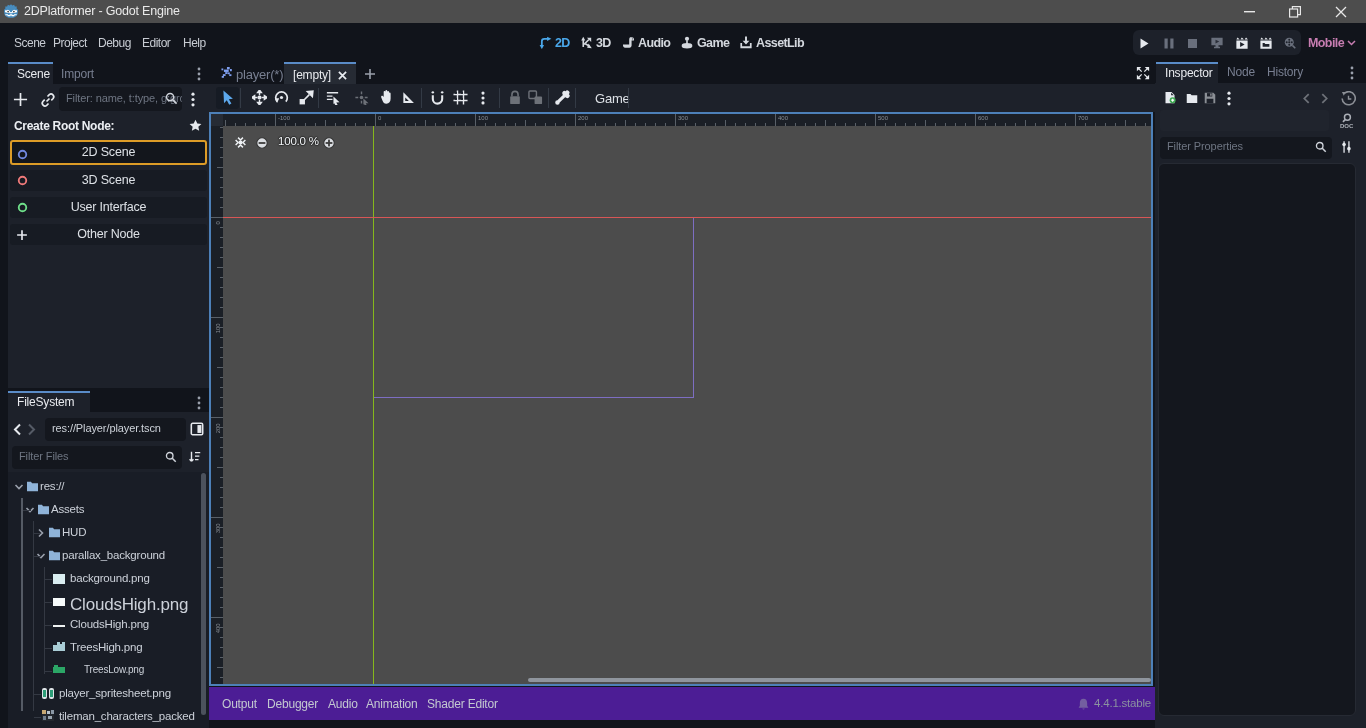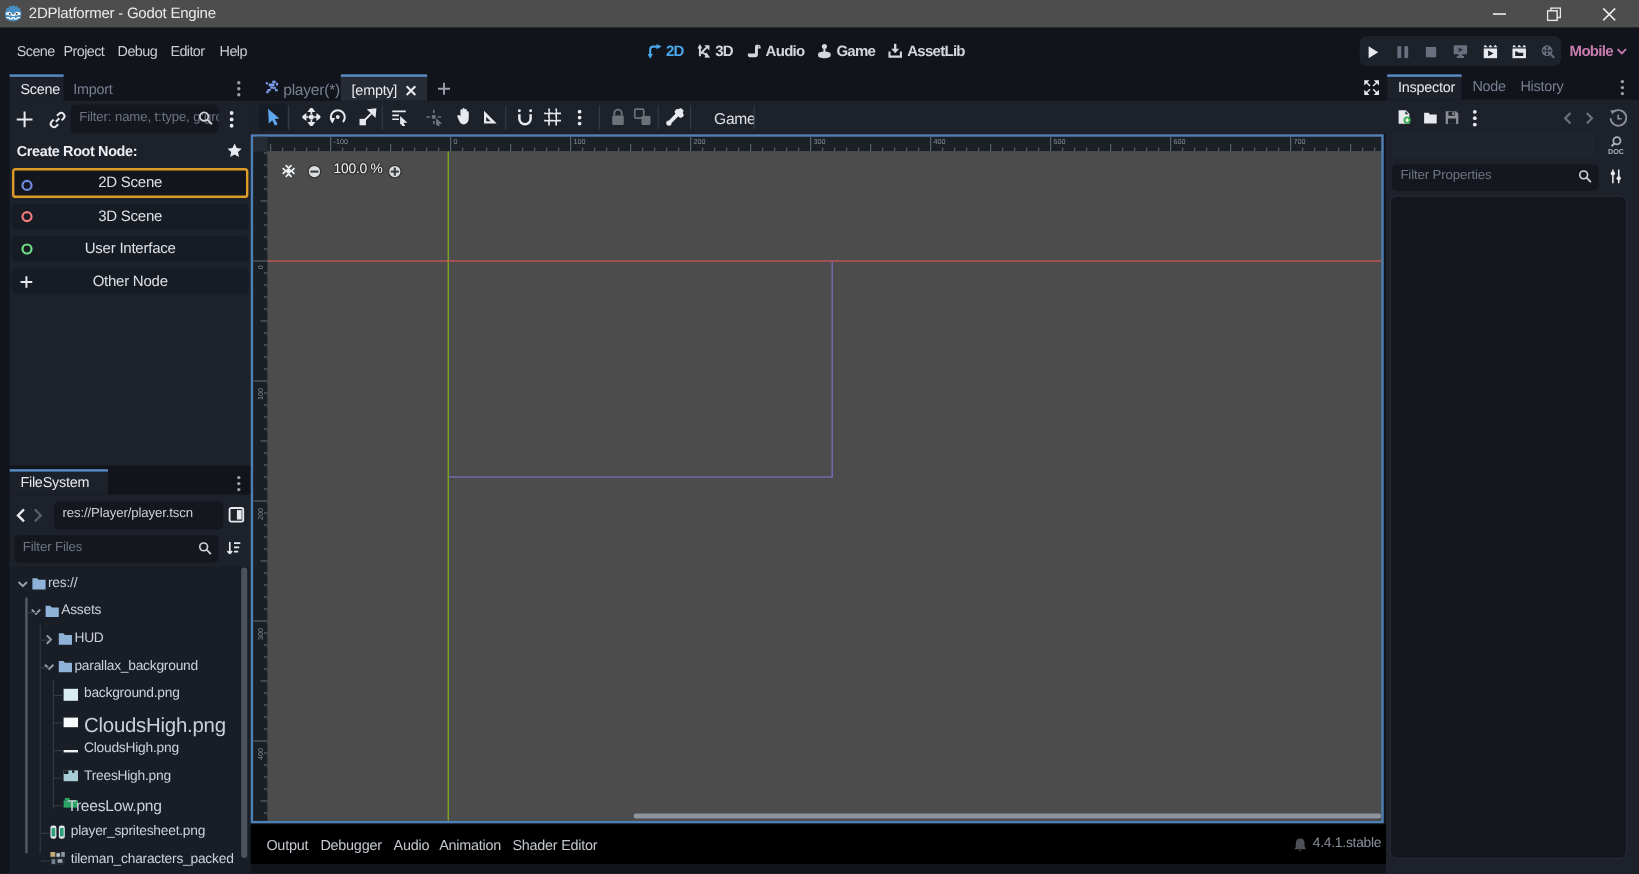--- a/index.html
+++ b/index.html
@@ -28,21 +28,21 @@
     font-size:12px;letter-spacing:-0.2px;text-align:center;}
   
   
   #viewport{position:absolute;left:209px;top:112px;width:944px;height:574px;
     border:2px solid #4d80b8;background:#4c4c4c;}
   #rulertop{position:absolute;left:2px;top:0px;width:938px;height:12px;background:#1b1f26;}
   #rulerleft{position:absolute;left:0px;top:12px;width:12px;height:558px;background:#1b1f26;}
   #rulercorner{position:absolute;left:0;top:0;width:12px;height:12px;background:#262b34;}
   #canvas{position:absolute;left:12px;top:12px;width:928px;height:558px;background:#4c4c4c;overflow:hidden;}
   
-  #bottombar{position:absolute;left:209px;top:687px;width:946px;height:33px;background:#000000;
+  #bottombar{position:absolute;left:209px;top:687px;width:946px;height:33px;background:#4c1d95;
     color:#c3c8d0;font-size:12px;letter-spacing:-0.2px;}
   .botitem{position:absolute;top:10px;}
 </style></head>
 <body>
 
 <div id="titlebar">
   <svg class="abs" style="left:4px;top:3px" width="14" height="16" viewBox="0 0 16 18">
     <path fill="#478cbf" d="M8 1.2 L9.6 2.6 L11.6 1.8 L12.4 3.8 L14.6 3.9 L14.4 6.2 L16 7.6 L15.6 12 C15.6 12 14.9 16.8 8 16.8 C1.1 16.8 0.4 12 0.4 12 L0 7.6 L1.6 6.2 L1.4 3.9 L3.6 3.8 L4.4 1.8 L6.4 2.6 Z"></path>
     <path fill="#fff" d="M1.2 8.2 L6.8 9 L6.8 10.1 L9.2 10.1 L9.2 9 L14.8 8.2 L15 10.5 L9.6 11 L9.6 11.6 L6.4 11.6 L6.4 11 L1 10.5 Z"></path>
     <circle cx="4.4" cy="9.4" r="1.9" fill="#fff"></circle>
@@ -276,21 +276,21 @@
       <span class="abs" style="left:62px;top:122.5px;color:#ccd1d9;font-size:17px;letter-spacing:-0.2px">CloudsHigh.png</span>
       <div class="abs" style="left:45px;top:153px;width:12px;height:2px;background:#eef2f2"></div>
       <span class="abs" style="left:62px;top:145.5px;color:#ccd1d9;font-size:11.5px;letter-spacing:-0.2px">CloudsHigh.png</span>
       <div class="abs" style="left:45px;top:170px;width:12px;height:9px;background:#a9cdd6">
         <div style="position:absolute;left:0px;top:0px;width:4px;height:3px;background:#191d26"></div>
         <div style="position:absolute;left:7px;top:0px;width:2px;height:2px;background:#191d26"></div>
       </div>
       <span class="abs" style="left:62px;top:168.5px;color:#ccd1d9;font-size:11.5px;letter-spacing:-0.2px">TreesHigh.png</span>
       <div class="abs" style="left:45px;top:195px;width:12px;height:6px;background:#2ba666"></div>
       <div class="abs" style="left:46px;top:193px;width:4px;height:2px;background:#2ba666"></div>
-      <span class="abs" style="left:48px;top:191.5px;color:#ccd1d9;font-size:13px;letter-spacing:-0.2px">TreesLow.png</span>
+      <span class="abs" style="left:76px;top:191.5px;color:#ccd1d9;font-size:10px;letter-spacing:-0.2px">TreesLow.png</span>
       <div class="abs" style="left:34px;top:216px;width:5px;height:11px;background:#dfe5e8;border-radius:2px">
         <div style="position:absolute;left:1px;top:2px;width:3px;height:7px;background:#2e9e78"></div>
       </div>
       <div class="abs" style="left:41px;top:216px;width:5px;height:11px;background:#dfe5e8;border-radius:2px">
         <div style="position:absolute;left:1px;top:2px;width:3px;height:7px;background:#2e9e78"></div>
       </div>
       <span class="abs" style="left:51px;top:214.5px;color:#ccd1d9;font-size:11.5px;letter-spacing:-0.2px">player_spritesheet.png</span>
       <div class="abs" style="left:34px;top:238px;width:12px;height:11px;background:#23272e">
         <div style="position:absolute;left:0px;top:0px;width:4px;height:4px;background:#c8a873"></div>
         <div style="position:absolute;left:5px;top:1px;width:3px;height:3px;background:#b8c2cc"></div>

